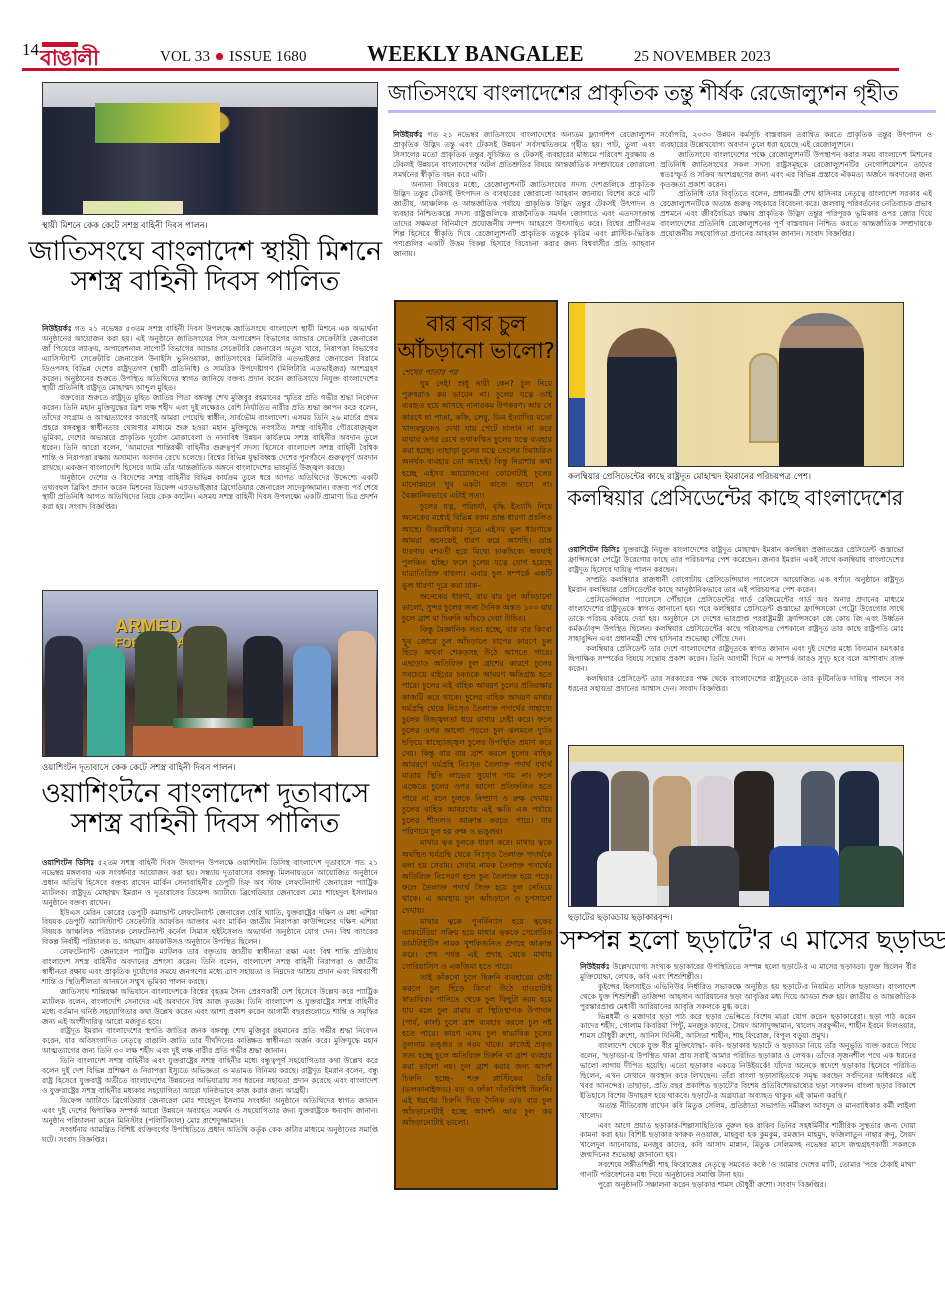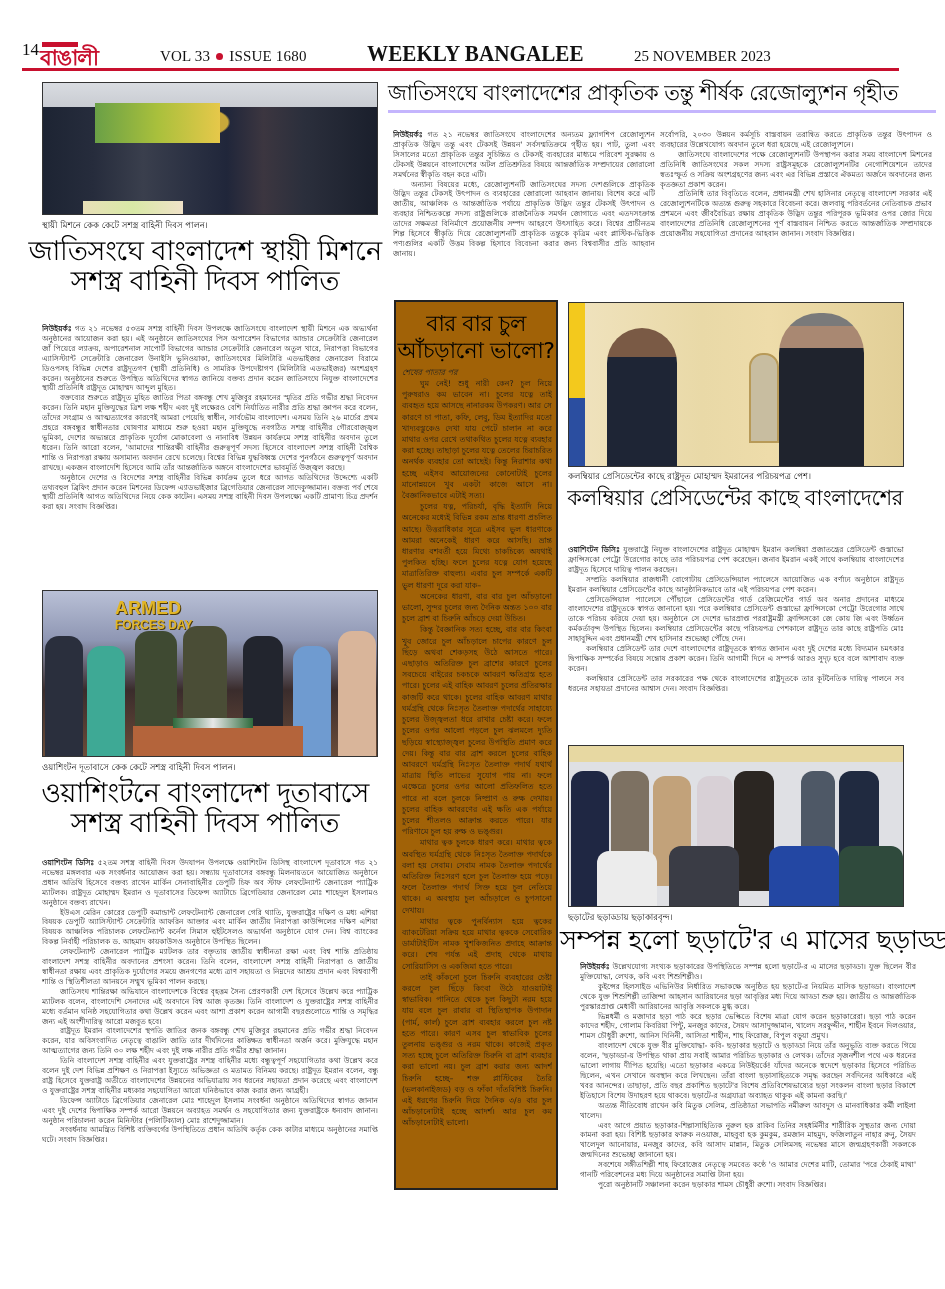--- a/index.html
+++ b/index.html
@@ -33,21 +33,21 @@
       radial-gradient(ellipse at 48% 30%, #c8a83a 0 10%, transparent 11%),
       linear-gradient(90deg, #1d2433 0%, #262c3c 15%, #3a3f4d 30%, #2a3042 45%, #20263a 55%, #3c3640 66%, #2b2f3c 78%, #1a1f2c 100%); }
   .ph1 .banner { position:absolute; left:52px; top:20px; width:125px; height:40px; background: linear-gradient(90deg,#6aa046,#a9c03c 50%,#e6c84a); }
   .ph1 .cake { position:absolute; left:40px; top:118px; width:100px; height:20px; background: linear-gradient(90deg,#e8e0b8,#d8e9a6,#f0e2c8); }
   .ph2 { background: linear-gradient(90deg, #f0e3bf 0%, #e9d9a7 40%, #eedcaa 60%, #e2cf97 100%); }
   .ph2 .flag-y { position:absolute; left:0; top:0; width:16px; height:100%; background: linear-gradient(180deg,#f3c91d 0 58%, #2b4ea0 58% 100%); }
   .ph2 .man1 { position:absolute; left:38px; top:25px; width:70px; height:145px; border-radius: 35px 35px 4px 4px; background: linear-gradient(180deg,#7a5a45 0 20%, #1e2535 20% 100%); }
   .ph2 .man2 { position:absolute; left:210px; top:10px; width:85px; height:160px; border-radius: 40px 40px 4px 4px; background: linear-gradient(180deg,#7a7a7a 0 8%, #a98872 8% 22%, #1f232d 22% 100%); }
   .ph2 .mirror { position:absolute; left:180px; top:50px; width:30px; height:90px; border-radius: 14px 14px 0 0; background:#c8bda0; border:2px solid #b89a58; }
   .ph3 { background: linear-gradient(180deg, #b9c0d6 0%, #8e96b3 30%, #3a2c2c 60%, #6b4c38 100%); }
-  .ph3 .armed { position:absolute; left:72px; top:10px; font-family:"Liberation Sans", sans-serif; font-weight:bold; font-size:18px; line-height:15px; color:#e1b526; text-shadow:1px 1px 0 #4d3a0b; }
+  .ph3 .armed { position:absolute; left:72px; top:28px; font-family:"Liberation Sans", sans-serif; font-weight:bold; font-size:18px; line-height:15px; color:#e1b526; text-shadow:1px 1px 0 #4d3a0b; }
   .ph3 .p { position:absolute; bottom:0; border-radius: 14px 14px 0 0; }
   .ph3 .table { position:absolute; left:90px; bottom:0; width:170px; height:30px; background:#b4643b; }
   .ph3 .cake { position:absolute; left:130px; bottom:28px; width:80px; height:10px; background: linear-gradient(90deg,#2e6b3c,#e7e7e7,#2e6b3c); }
   .ph4 { background: linear-gradient(180deg,#e7d8a2 0 10%, #dfe0e4 10% 100%); }
   .ph4 .p { position:absolute; border-radius: 12px 12px 2px 2px; }
 
   
   .sidebox { position: absolute; left: 394px; top: 300px; width: 164px; height: 890px; background: #a16207; border: 2px solid #222; }
   .sidebox .sb-title { position: absolute; left: 0; top: 8px; width: 160px; text-align: center; font-size: 22px; line-height: 27px; letter-spacing: -0.5px; color: #000; }
   .sidebox .sb-cont { position: absolute; left: 6px; top: 64px; font-size: 8px; font-style: italic; color: #222; }

